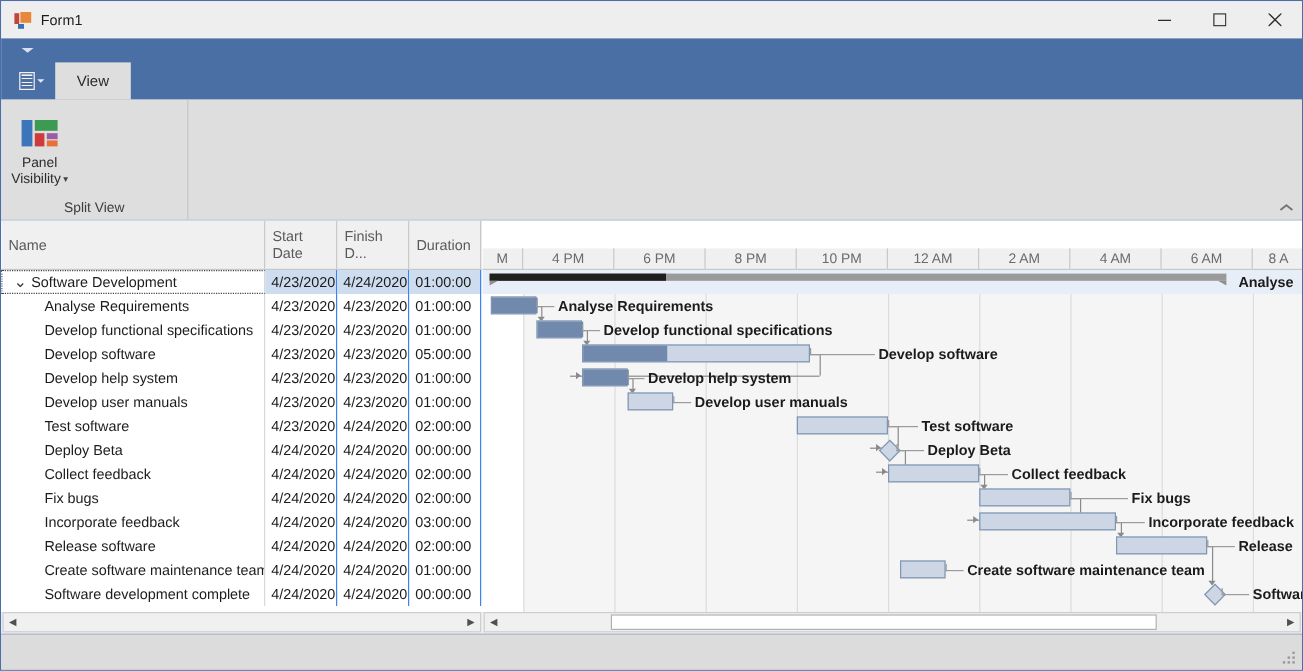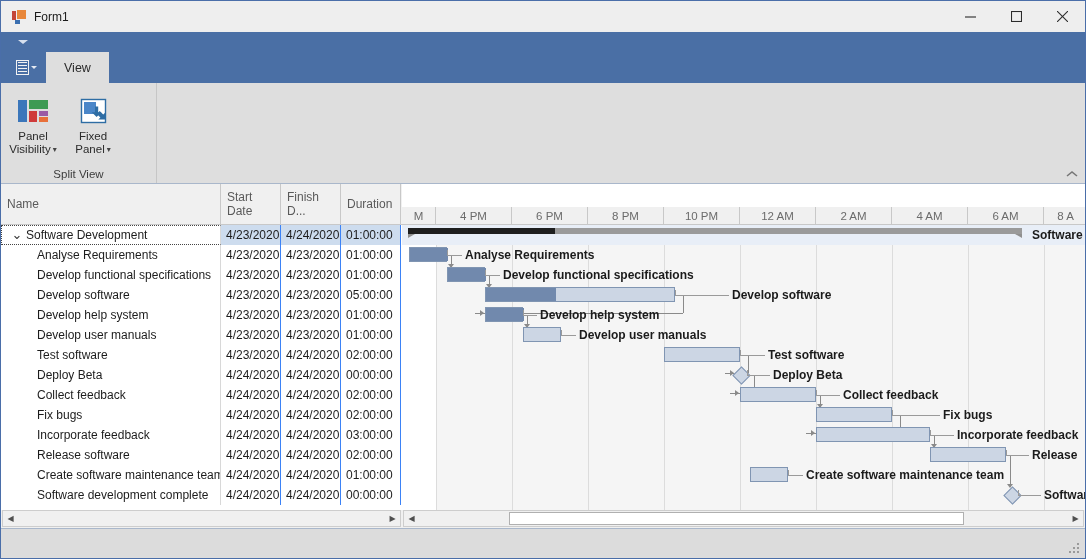--- a/index.html
+++ b/index.html
@@ -221,34 +221,20 @@
               <rect x="24" y="15" width="9" height="5" fill="#9b5ba5"></rect>
               <rect x="24" y="21" width="9" height="5" fill="#e8703a"></rect>
             </svg>
           </div>
           <div class="rb-lbl">Panel</div>
           <div class="rb-lbl">
             <span>Visibility</span><span class="cv">▾</span>
           </div>
         </div>
 
-        <div class="rb-btn wide">
-          <div class="rb-ico">
-            <svg width="36" height="30" viewBox="0 0 36 30">
-              <rect x="6.5" y="3.5" width="24" height="23" fill="#ffffff" stroke="#2e6da4" stroke-width="1.4"></rect>
-              <rect x="9" y="6" width="12" height="12" fill="#4a86c8"></rect>
-              <path d="M22 11 v7 h-4 l6 6 6 -6 h-4 v-7 z" fill="#2e6da4" transform="translate(-4,-3) scale(0.8) translate(8,6)"></path>
-              <path d="M21 16 h5 v-3 l5 5 -5 5 v-3 h-5 z" fill="#2e6da4" transform="rotate(45 24 20)"></path>
-            </svg>
-          </div>
-          <div class="rb-lbl">Fixed</div>
-          <div class="rb-lbl">
-            <span>Panel</span><span class="cv">▾</span>
-          </div>
-        </div>
 
       </div>
       <div class="rb-grouplabel">Split View</div>
     </div>
     <div class="collapse-ribbon">
       <svg width="14" height="10" viewBox="0 0 14 10">
           <path d="M2 7 L7 3 L12 7" fill="none" stroke="#767676" stroke-width="1.6"></path>
         </svg>
     </div>
   </div>
@@ -452,21 +438,21 @@
           <div class="arr down" style="left: 529px; top: 219px;"></div>
           <div class="lnk h" style="left: 604px; top: 230px; width: 4px; height: 1px;"></div>
           <div class="lnk v" style="left: 608px; top: 230px; width: 1px; height: 32px;"></div>
           <div class="arr down" style="left: 605px; top: 259px;"></div>
           <div class="sumbar" style="left: 6px; width: 614px; top: 3px;">
             <div class="sbase"></div>
             <div class="sprog" style="width: 147.36px;"></div>
             <div class="cap-l"></div>
             <div class="cap-r"></div>
           </div>
-          <div class="blabel sumlbl" style="left: 630px; top: 0px;">Software</div>
+          <div class="blabel sumlbl" style="left: 630px; top: 0px;">Analyse</div>
           <div class="bar" style="left: 7px; width: 38px; top: 22px;">
             <div class="prog" style="width: 38px;"></div>
           </div>
           <div class="lead" style="left: 45px; width: 15px; top: 30px;"></div>
           <div class="leadv" style="left: 45px; top: 25px; height: 6px;"></div>
           <div class="blabel" style="left: 63px; top: 20px;">Analyse Requirements</div>
           <div class="bar" style="left: 45px; width: 38px; top: 42px;">
             <div class="prog" style="width: 38px;"></div>
           </div>
           <div class="lead" style="left: 83px; width: 15px; top: 50px;"></div>

